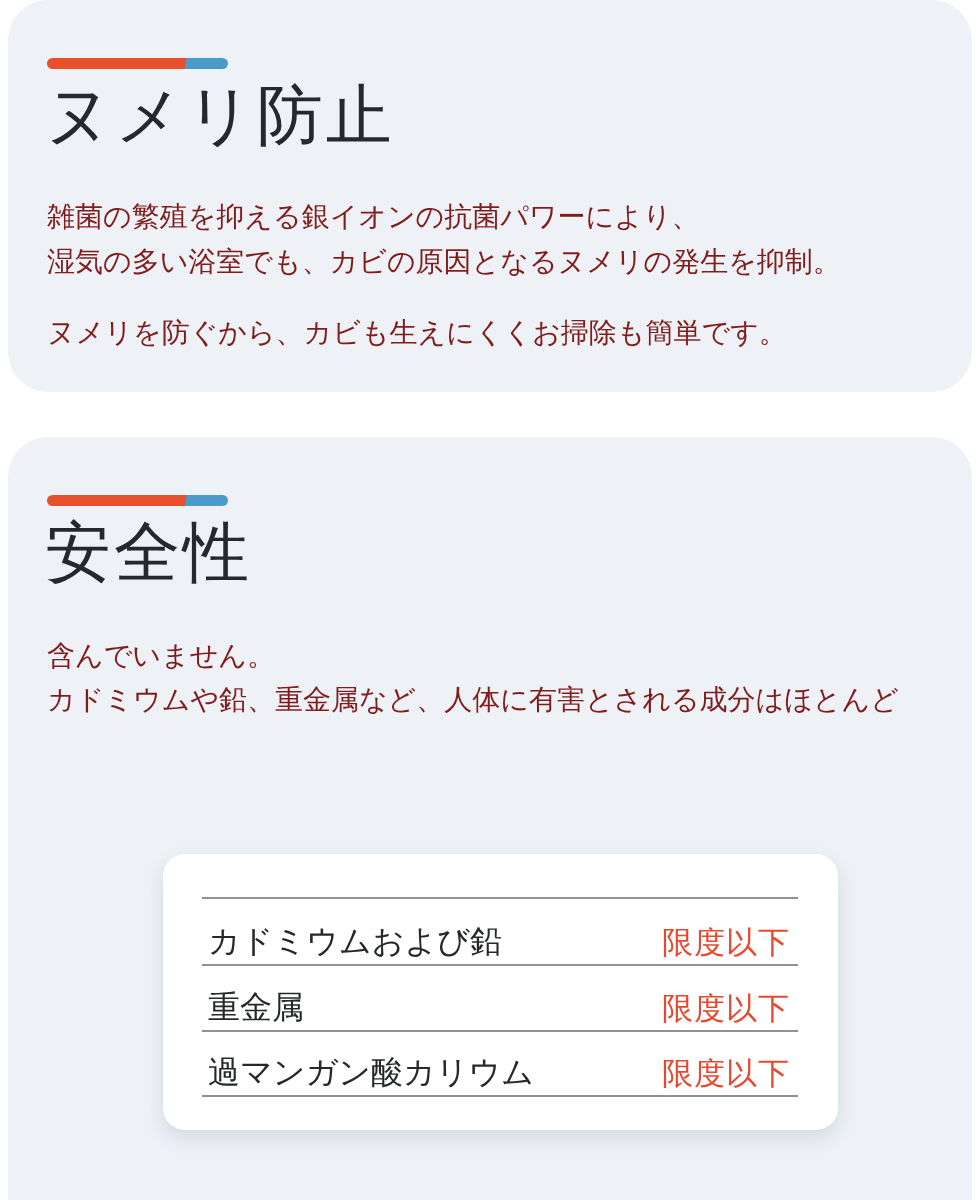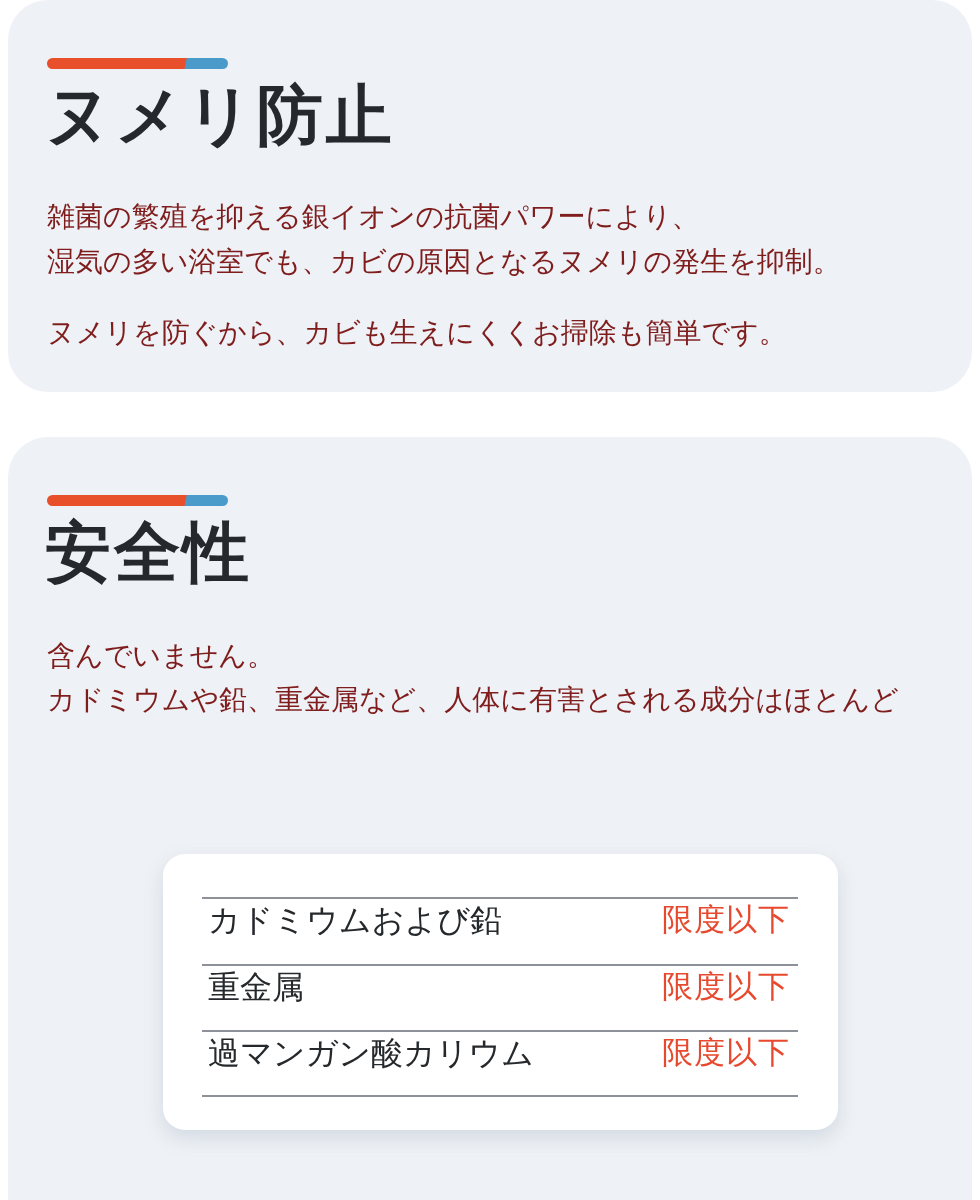--- a/index.html
+++ b/index.html
@@ -39,21 +39,21 @@
     background: linear-gradient(102deg,
       var(--accent-orange) 0%, var(--accent-orange) 76%,
       var(--accent-blue) 76.5%, var(--accent-blue) 100%);
   }
 
   .section-title {
     position: absolute;
     left: 37px; top: 77px;
     font-size: 66px;
     line-height: 76px;
-    font-weight: 700;
+    font-weight: 400;
     letter-spacing: 3px;
     color: var(--text-dark);
     white-space: nowrap;
   }
 
   .body-text {
     position: absolute;
     left: 39px;
     font-size: 28px;
     line-height: 45px;
@@ -80,21 +80,21 @@
     background: var(--white-card);
     border-radius: 22px;
     box-shadow: 0 8px 18px rgba(140, 160, 180, 0.28);
   }
   .limits-table {
     position: absolute;
     left: 39px; right: 40px; top: 43px;
   }
   .limits-row {
     display: flex;
-    align-items: flex-start;
+    align-items: flex-end;
     justify-content: space-between;
     height: 66.6px;
     border-top: 2px solid var(--line-gray);
     gap: 28px;
   }
   .limits-row:last-child { border-bottom: 2px solid var(--line-gray); }
   .limits-label {
     font-size: 32px;
     color: #26292c;
     padding-left: 6px;

